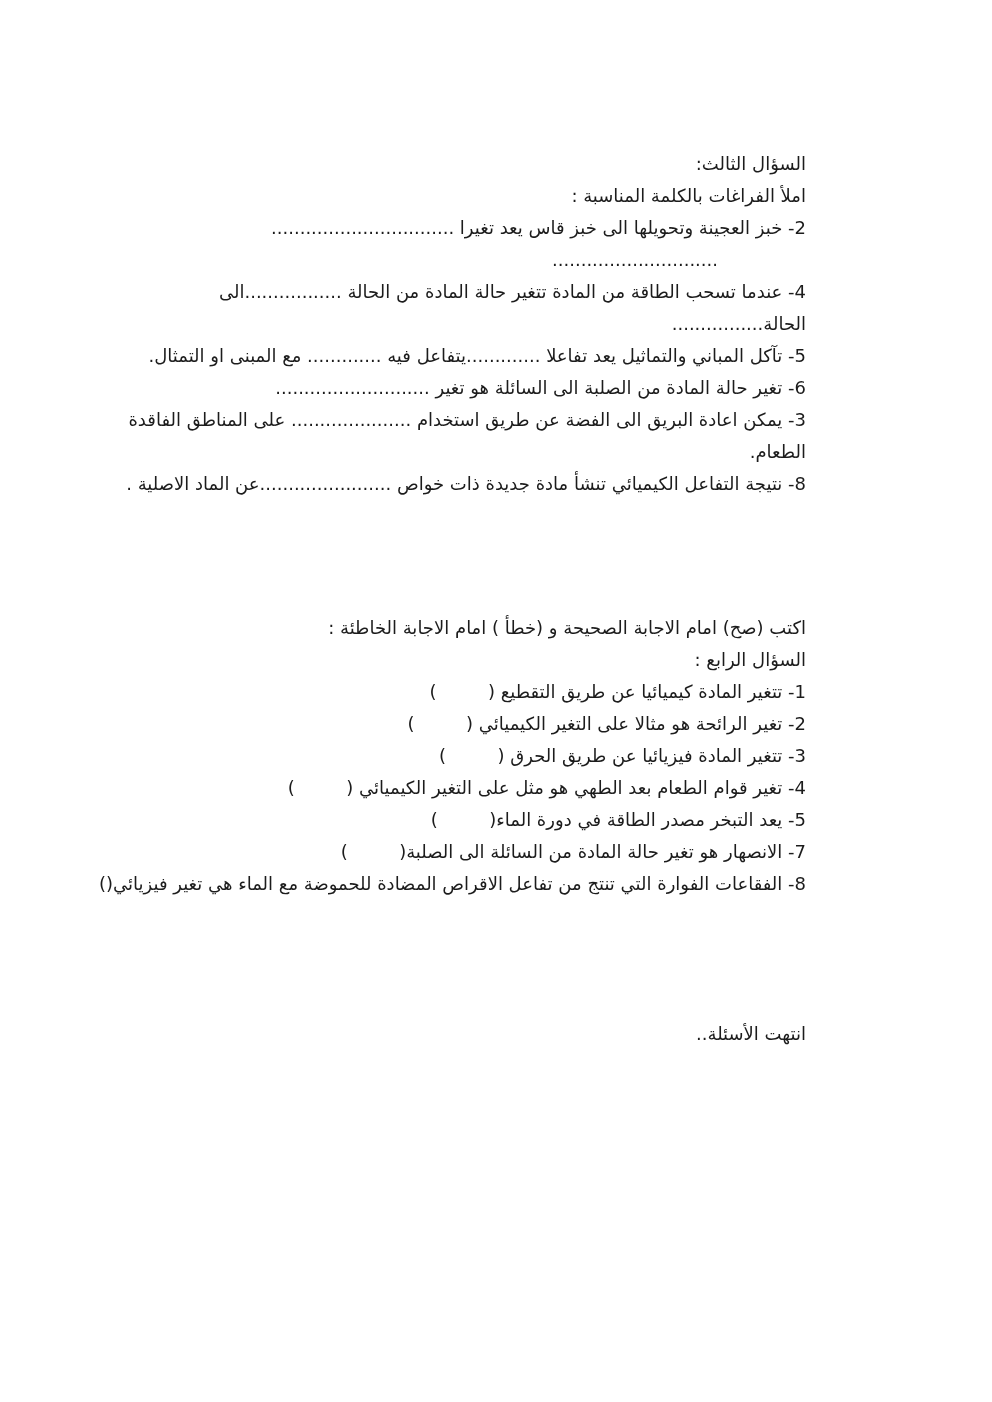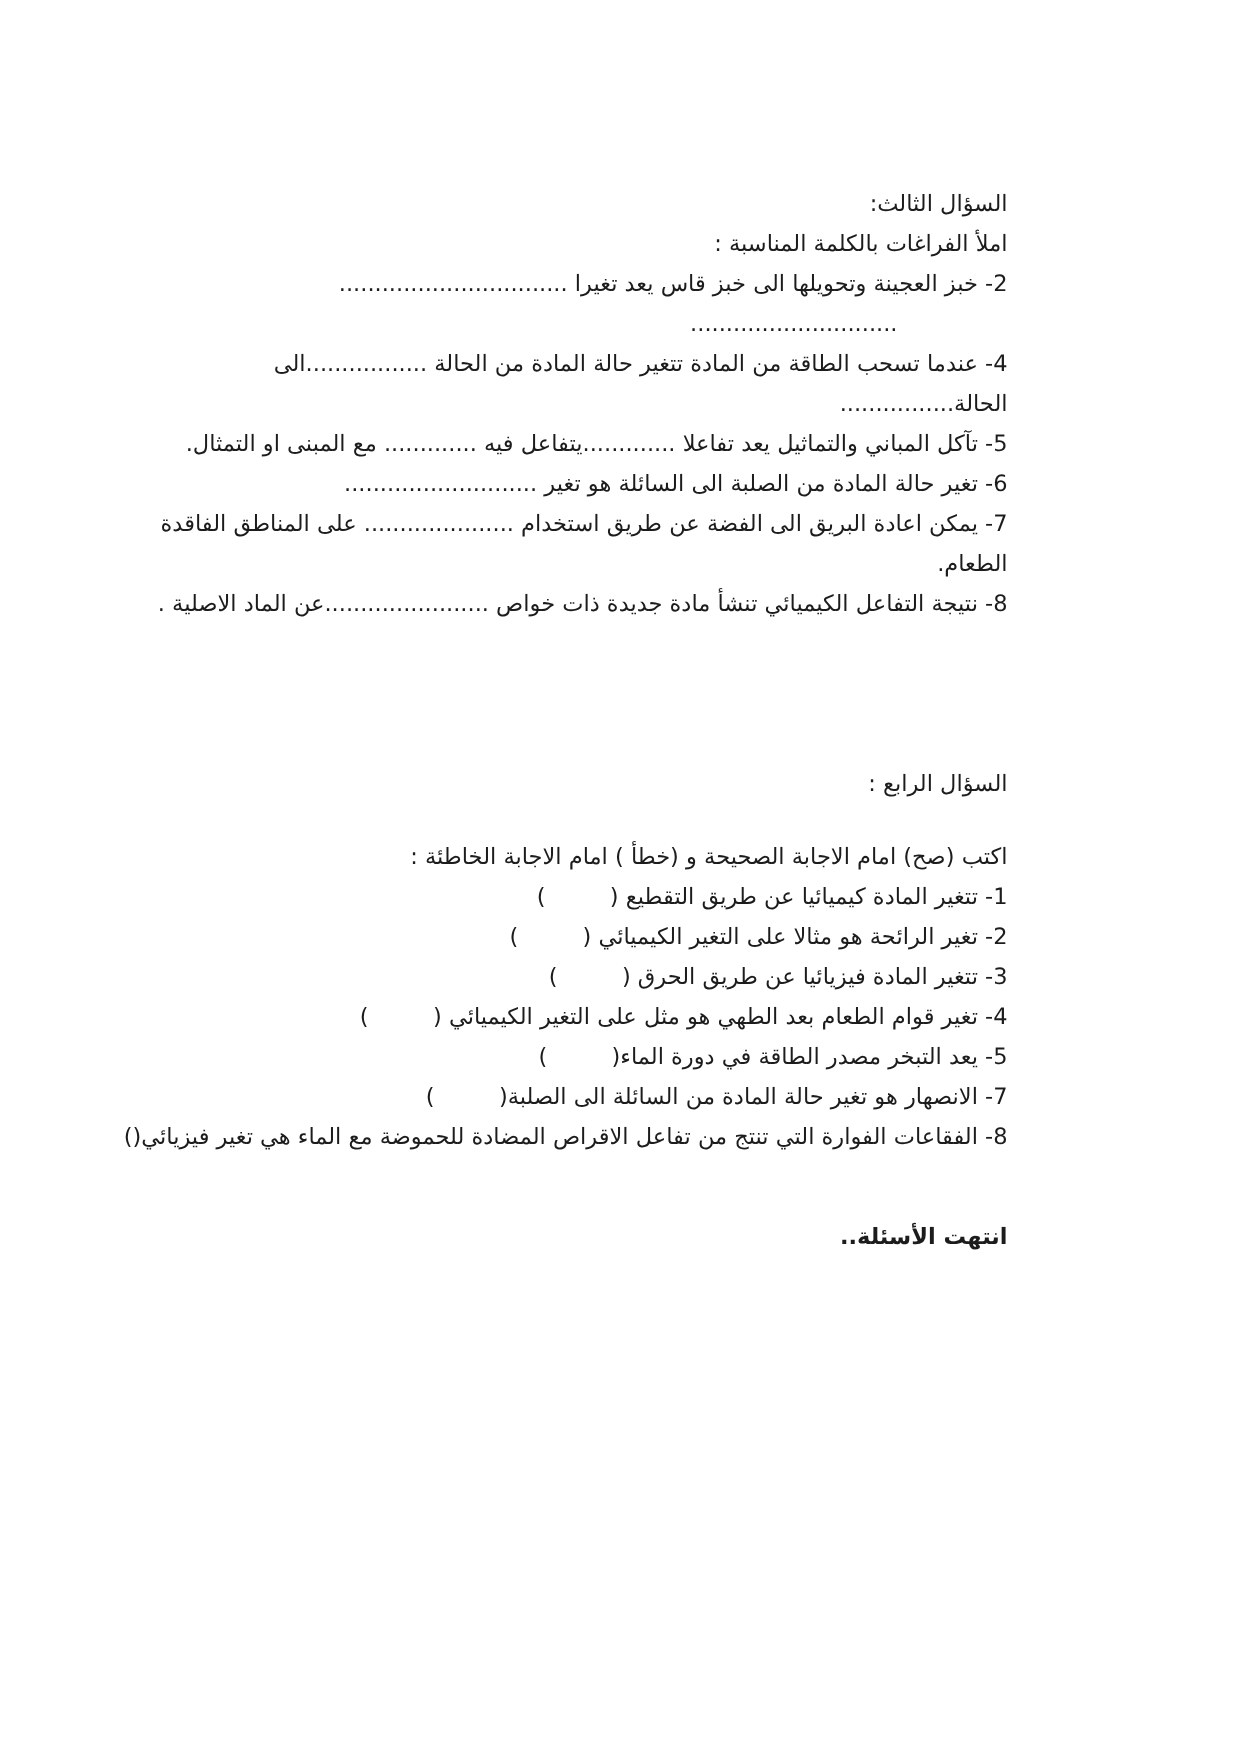--- a/index.html
+++ b/index.html
@@ -20,45 +20,45 @@
     font-size: 18px;
     line-height: 32px;
   }
   .line {
     min-height: 32px;
     white-space: pre-wrap;
   }
   .cont-indent { padding-right: 88px; }
   .sec-four { margin-top: 112px; }
   .instr-gap { margin-top: 26px; }
-  .footer { margin-top: 48px; font-weight: bold; }
+  .footer { margin-top: 118px; }
 </style>
 </head>
 <body>
 
 <div class="page">
 
   <div>
     <div class="line">السؤال الثالث:</div>
     <div class="line">املأ الفراغات بالكلمة المناسبة :</div>
 
     <div class="line">2- خبز العجينة وتحويلها الى خبز قاس يعد تغيرا ................................</div>
     <div class="line cont-indent">.............................</div>
     <div class="line">4- عندما تسحب الطاقة من المادة تتغير حالة المادة من الحالة .................الى</div>
     <div class="line">الحالة................</div>
     <div class="line">5- تآكل المباني والتماثيل يعد تفاعلا .............يتفاعل فيه ............. مع المبنى او التمثال.</div>
     <div class="line">6- تغير حالة المادة من الصلبة الى السائلة هو تغير ...........................</div>
-    <div class="line">7- يمكن اعادة البريق الى الفضة عن طريق استخدام ..................... على المناطق الفاقدة</div>
+    <div class="line">3- يمكن اعادة البريق الى الفضة عن طريق استخدام ..................... على المناطق الفاقدة</div>
     <div class="line">الطعام.</div>
     <div class="line">8- نتيجة التفاعل الكيميائي تنشأ مادة جديدة ذات خواص .......................عن الماد الاصلية .</div>
   </div>
 
   <div class="sec-four">
+    <div class="line instr-gap">اكتب (صح) امام الاجابة الصحيحة و (خطأ ) امام الاجابة الخاطئة :</div>
     <div class="line">السؤال الرابع :</div>
-    <div class="line instr-gap">اكتب (صح) امام الاجابة الصحيحة و (خطأ ) امام الاجابة الخاطئة :</div>
 
     <div class="line">1- تتغير المادة كيميائيا عن طريق التقطيع (         )</div>
     <div class="line">2- تغير الرائحة هو مثالا على التغير الكيميائي (         )</div>
     <div class="line">3- تتغير المادة فيزيائيا عن طريق الحرق (         )</div>
     <div class="line">4- تغير قوام الطعام بعد الطهي هو مثل على التغير الكيميائي (         )</div>
     <div class="line">5- يعد التبخر مصدر الطاقة في دورة الماء(         )</div>
     <div class="line">7- الانصهار هو تغير حالة المادة من السائلة الى الصلبة(         )</div>
     <div class="line">8- الفقاعات الفوارة التي تنتج من تفاعل الاقراص المضادة للحموضة مع الماء هي تغير فيزيائي()</div>
   </div>
 

